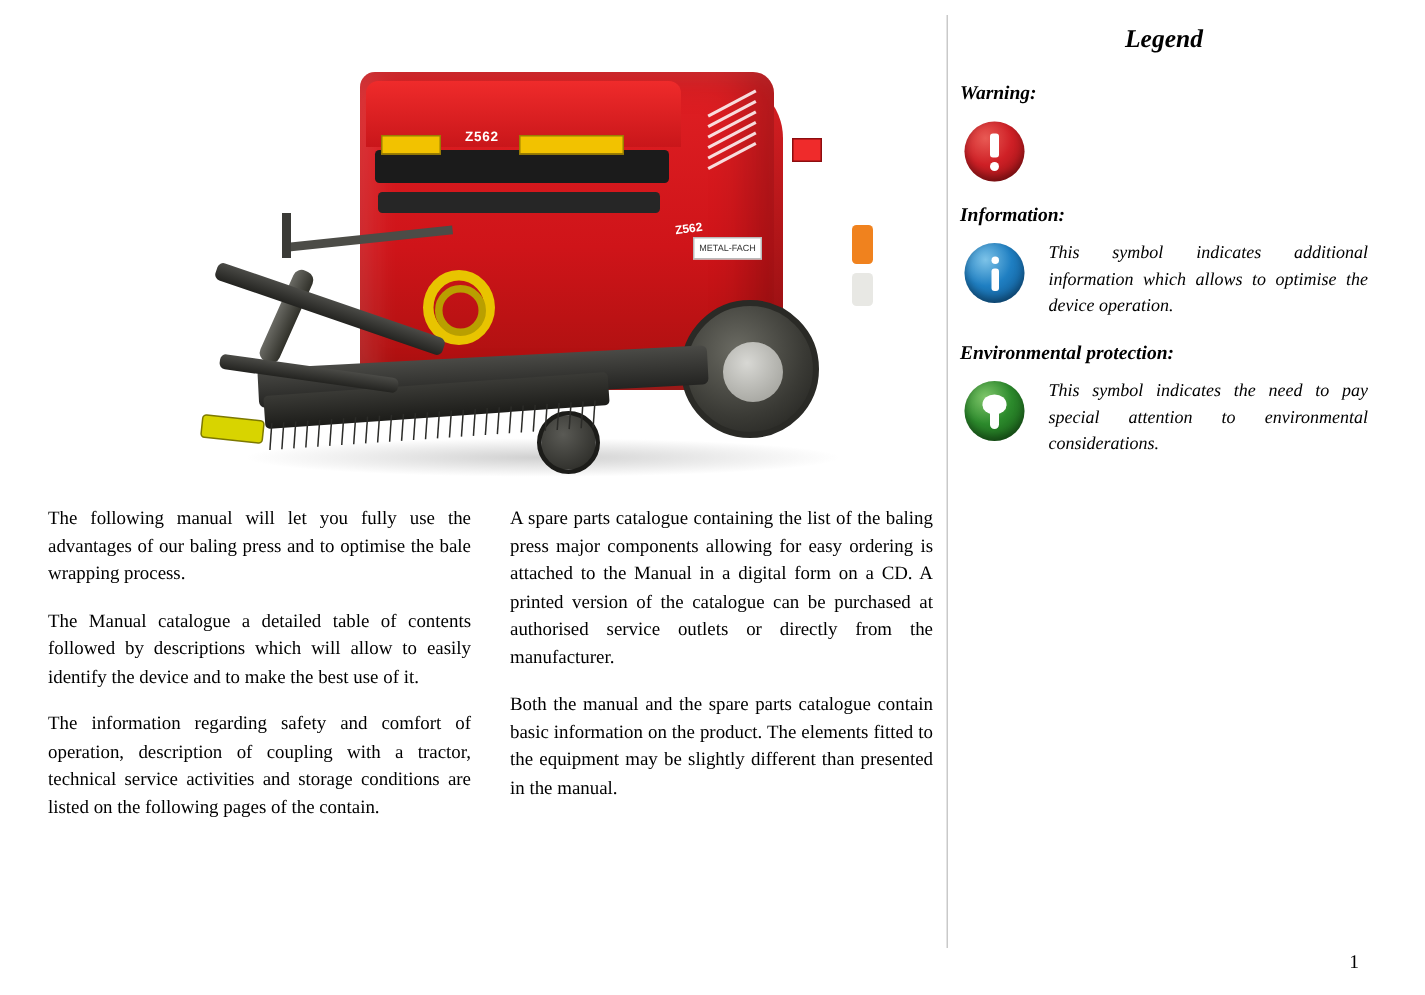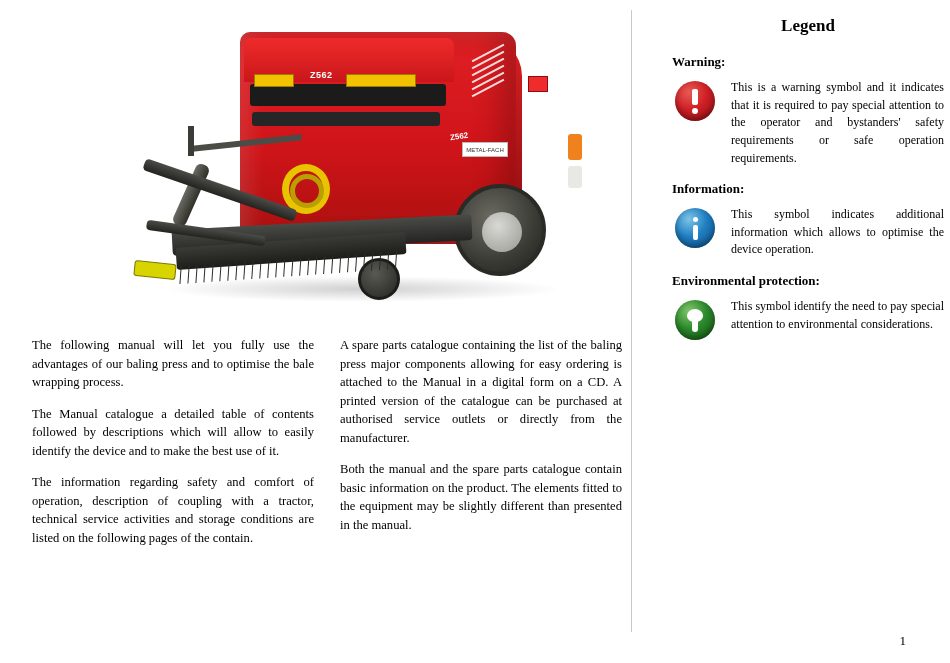--- a/index.html
+++ b/index.html
@@ -26,21 +26,21 @@
   .image-frame {
     position: relative;
     width: 590px;
     height: 310px;
     overflow: hidden;
   }
 
   
   .baler-wrap {
     position: absolute;
-    left: 100px; top: 4px;
+    left: 100px; top: 20px;
     width: 470px; height: 300px;
   }
   .shadowblob {
     position: absolute;
     left: 30px; top: 262px;
     width: 400px; height: 26px;
     background: radial-gradient(ellipse at center, rgba(120,120,120,0.35) 0%, rgba(255,255,255,0) 70%);
   }
   .body-main {
     position: absolute;
@@ -276,22 +276,23 @@
   .col-divider {
     position: absolute;
     left: 631px; top: 10px;
     width: 1px; height: 622px;
     background: #c9c9c9;
   }
 
   
   .legend {
     position: absolute;
-    left: 672px; top: 10px;
+    left: 640px; top: 10px;
     width: 272px;
+    font-style: italic;
   }
   .legend-title {
     font-size: 17px;
     font-weight: bold;
     text-align: center;
     margin: 6px 0 18px 0;
   }
   .legend-heading {
     font-size: 13px;
     font-weight: bold;
@@ -509,40 +510,39 @@
 
   <div class="legend">
     <div class="legend-title">Legend</div>
 
     <div class="legend-block">
       <div class="legend-heading">Warning:</div>
       <div class="legend-row">
         <div class="legend-icon">
           <div class="ico-warn"></div>
         </div>
-        <div class="legend-text">This is a warning symbol and it indicates that it is required to pay special attention to the operator and bystanders' safety requirements or safe operation requirements.</div>
       </div>
     </div>
 
     <div class="legend-block">
       <div class="legend-heading">Information:</div>
       <div class="legend-row">
         <div class="legend-icon">
           <div class="ico-info"></div>
         </div>
         <div class="legend-text">This symbol indicates additional information which allows to optimise the device operation.</div>
       </div>
     </div>
 
     <div class="legend-block">
       <div class="legend-heading">Environmental protection:</div>
       <div class="legend-row">
         <div class="legend-icon">
           <div class="ico-env"></div>
         </div>
-        <div class="legend-text">This symbol identify the need to pay special attention to environmental considerations.</div>
+        <div class="legend-text">This symbol indicates the need to pay special attention to environmental considerations.</div>
       </div>
     </div>
 
   </div>
 
   <div class="page-number">1</div>
 </div>
 
 </body></html>

